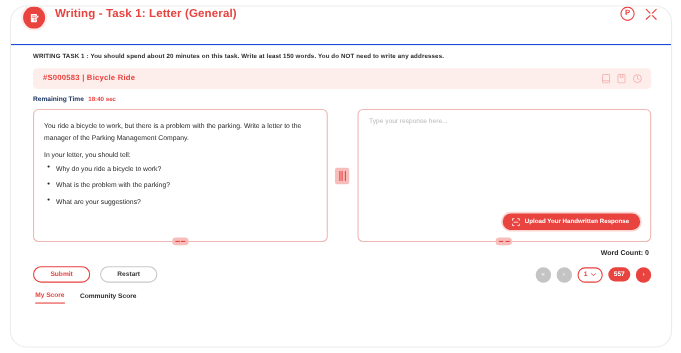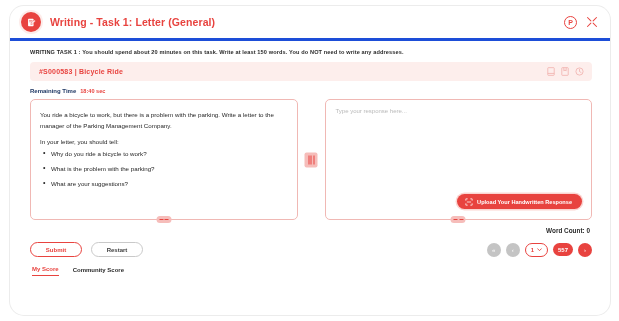--- a/index.html
+++ b/index.html
@@ -13,23 +13,23 @@
     position: absolute; left: 10px; top: 6px;
     width: 600px; height: 309px;
     background: #ffffff;
     border-radius: 14px;
     box-shadow: 0 0 0 1px #ececec;
     overflow: hidden;
   }
   
   .header {
     height: 35px;
-    display: flex; align-items: center;
+    display: flex; align-items: flex-start;
     padding: 0 12px 0 11px;
-    border-bottom: 3px solid #1d4ed8;
+    border-bottom: 1px solid #1d4ed8;
     position: relative;
   }
   .brand-badge {
     width: 20px; height: 20px; border-radius: 50%;
     background: #e8433f;
     display: flex; align-items: center; justify-content: center;
     flex: none;
     box-shadow: 0 0 0 2px #fdecea;
   }
   .brand-badge svg { display: block; }

